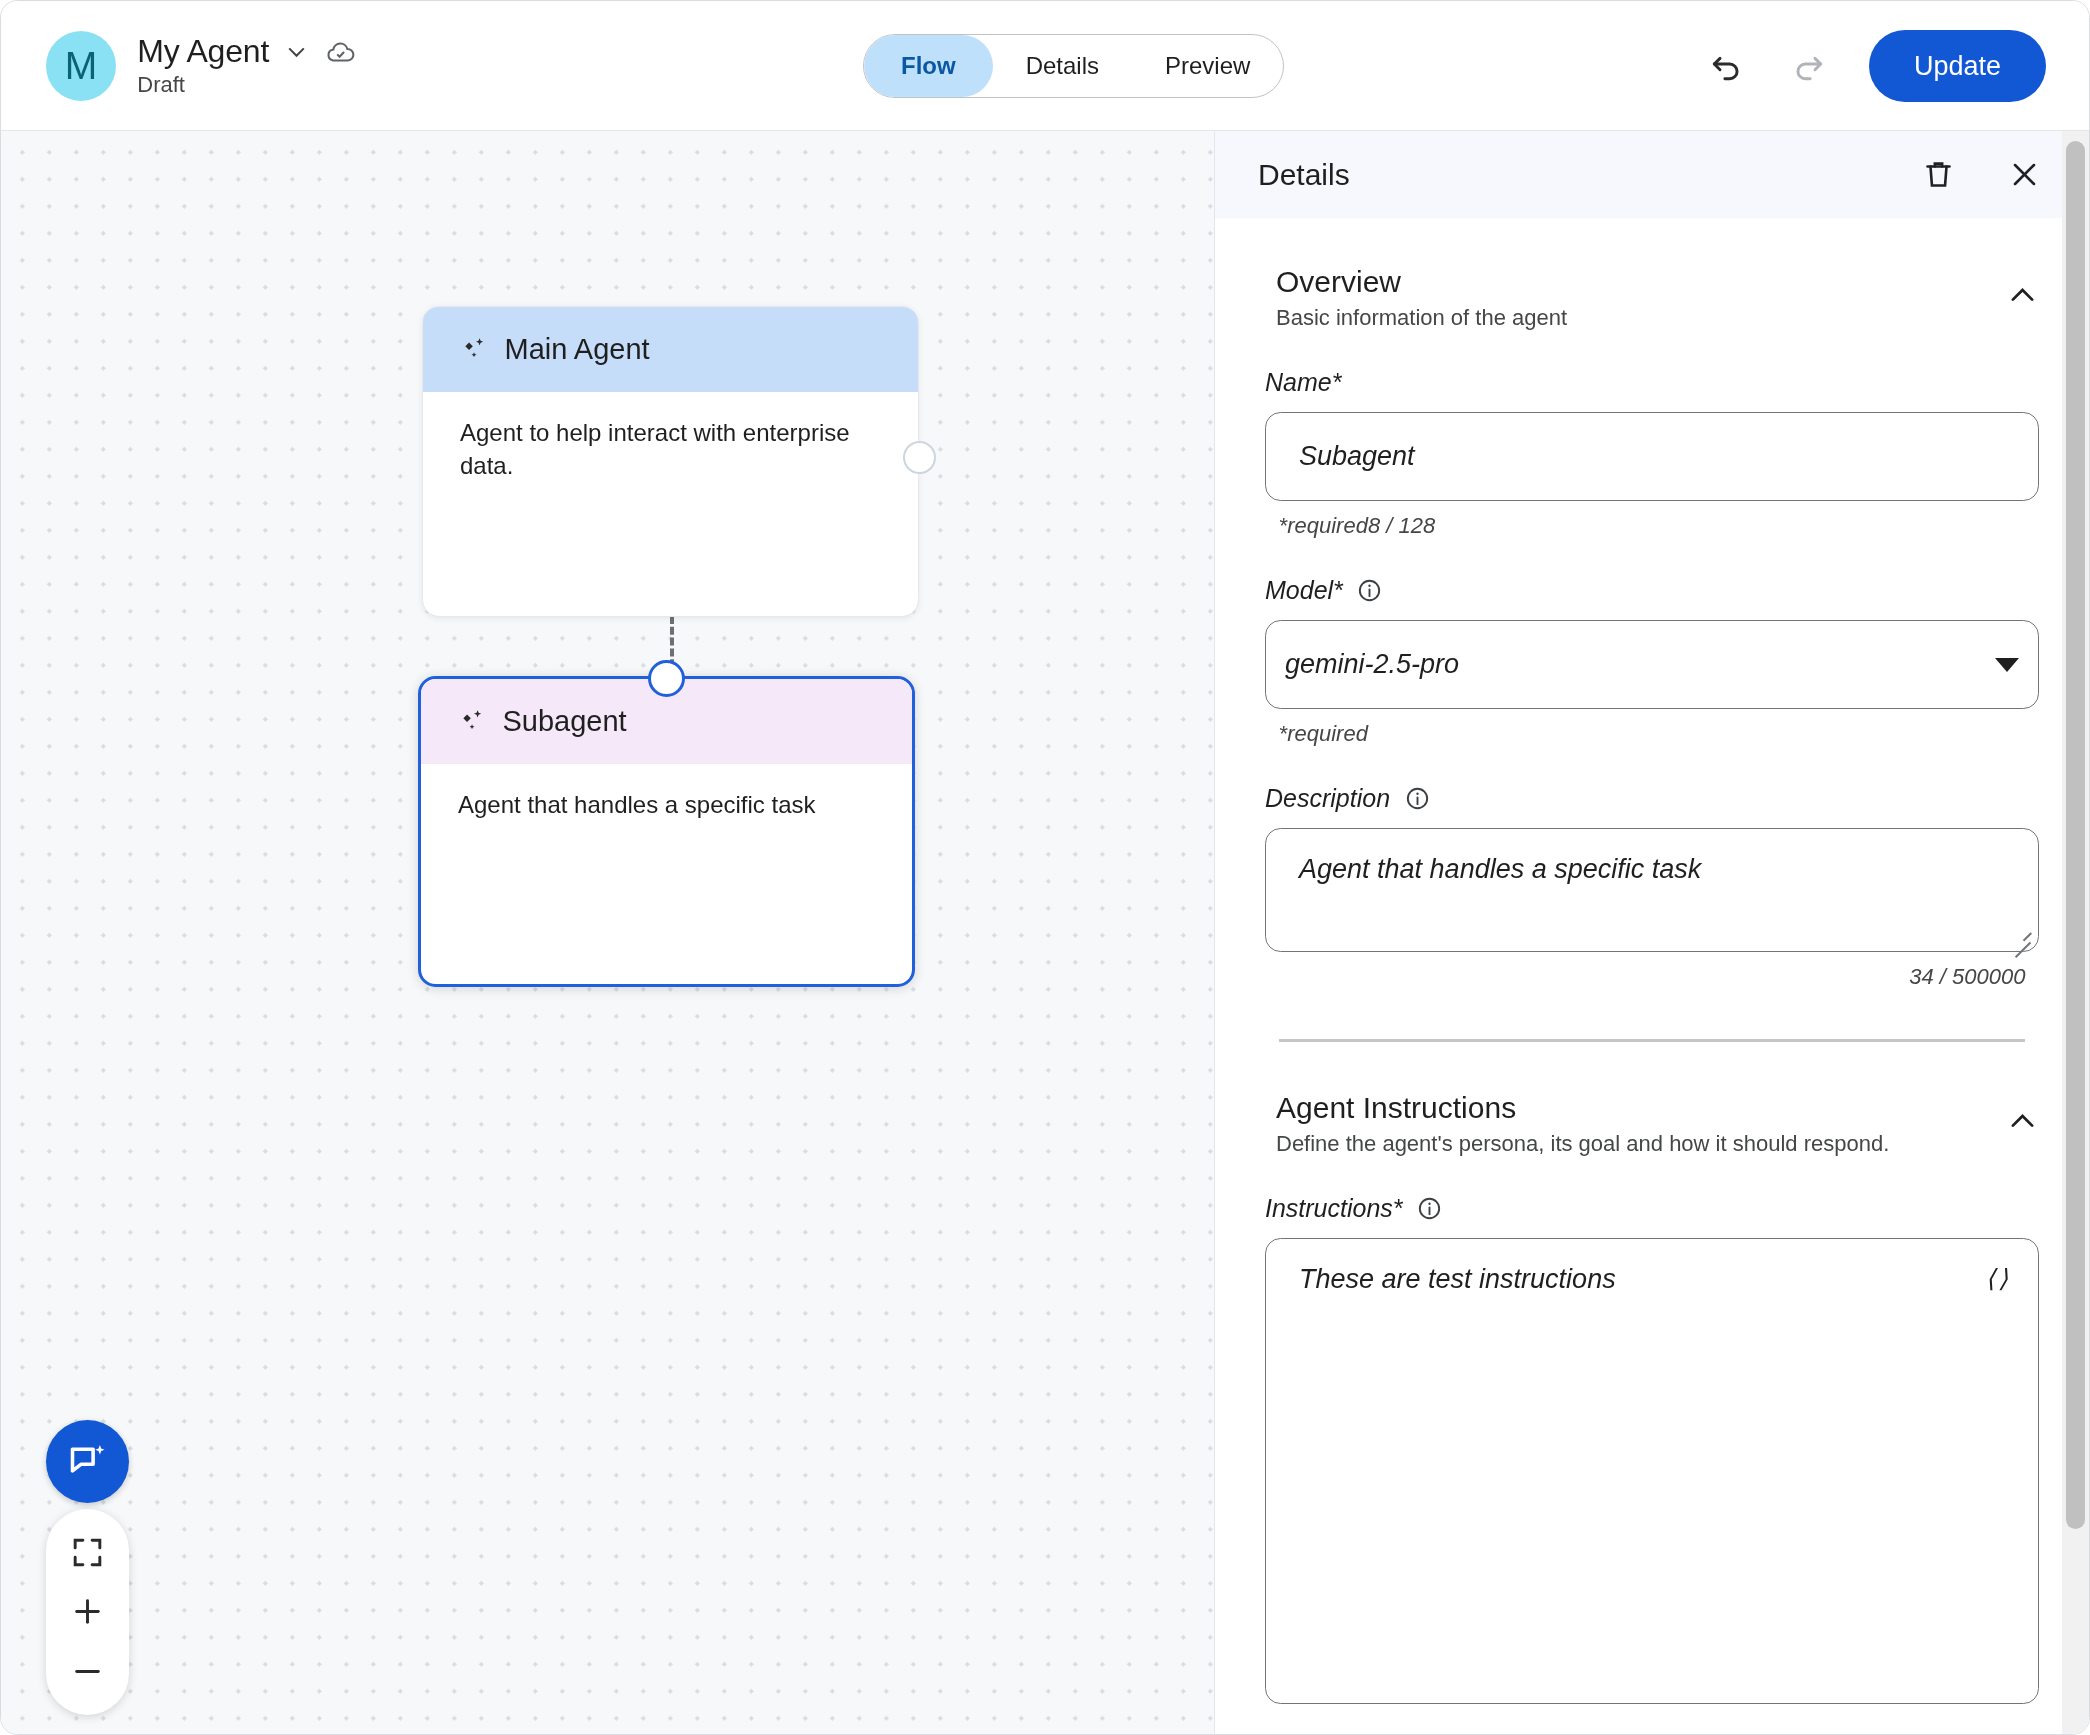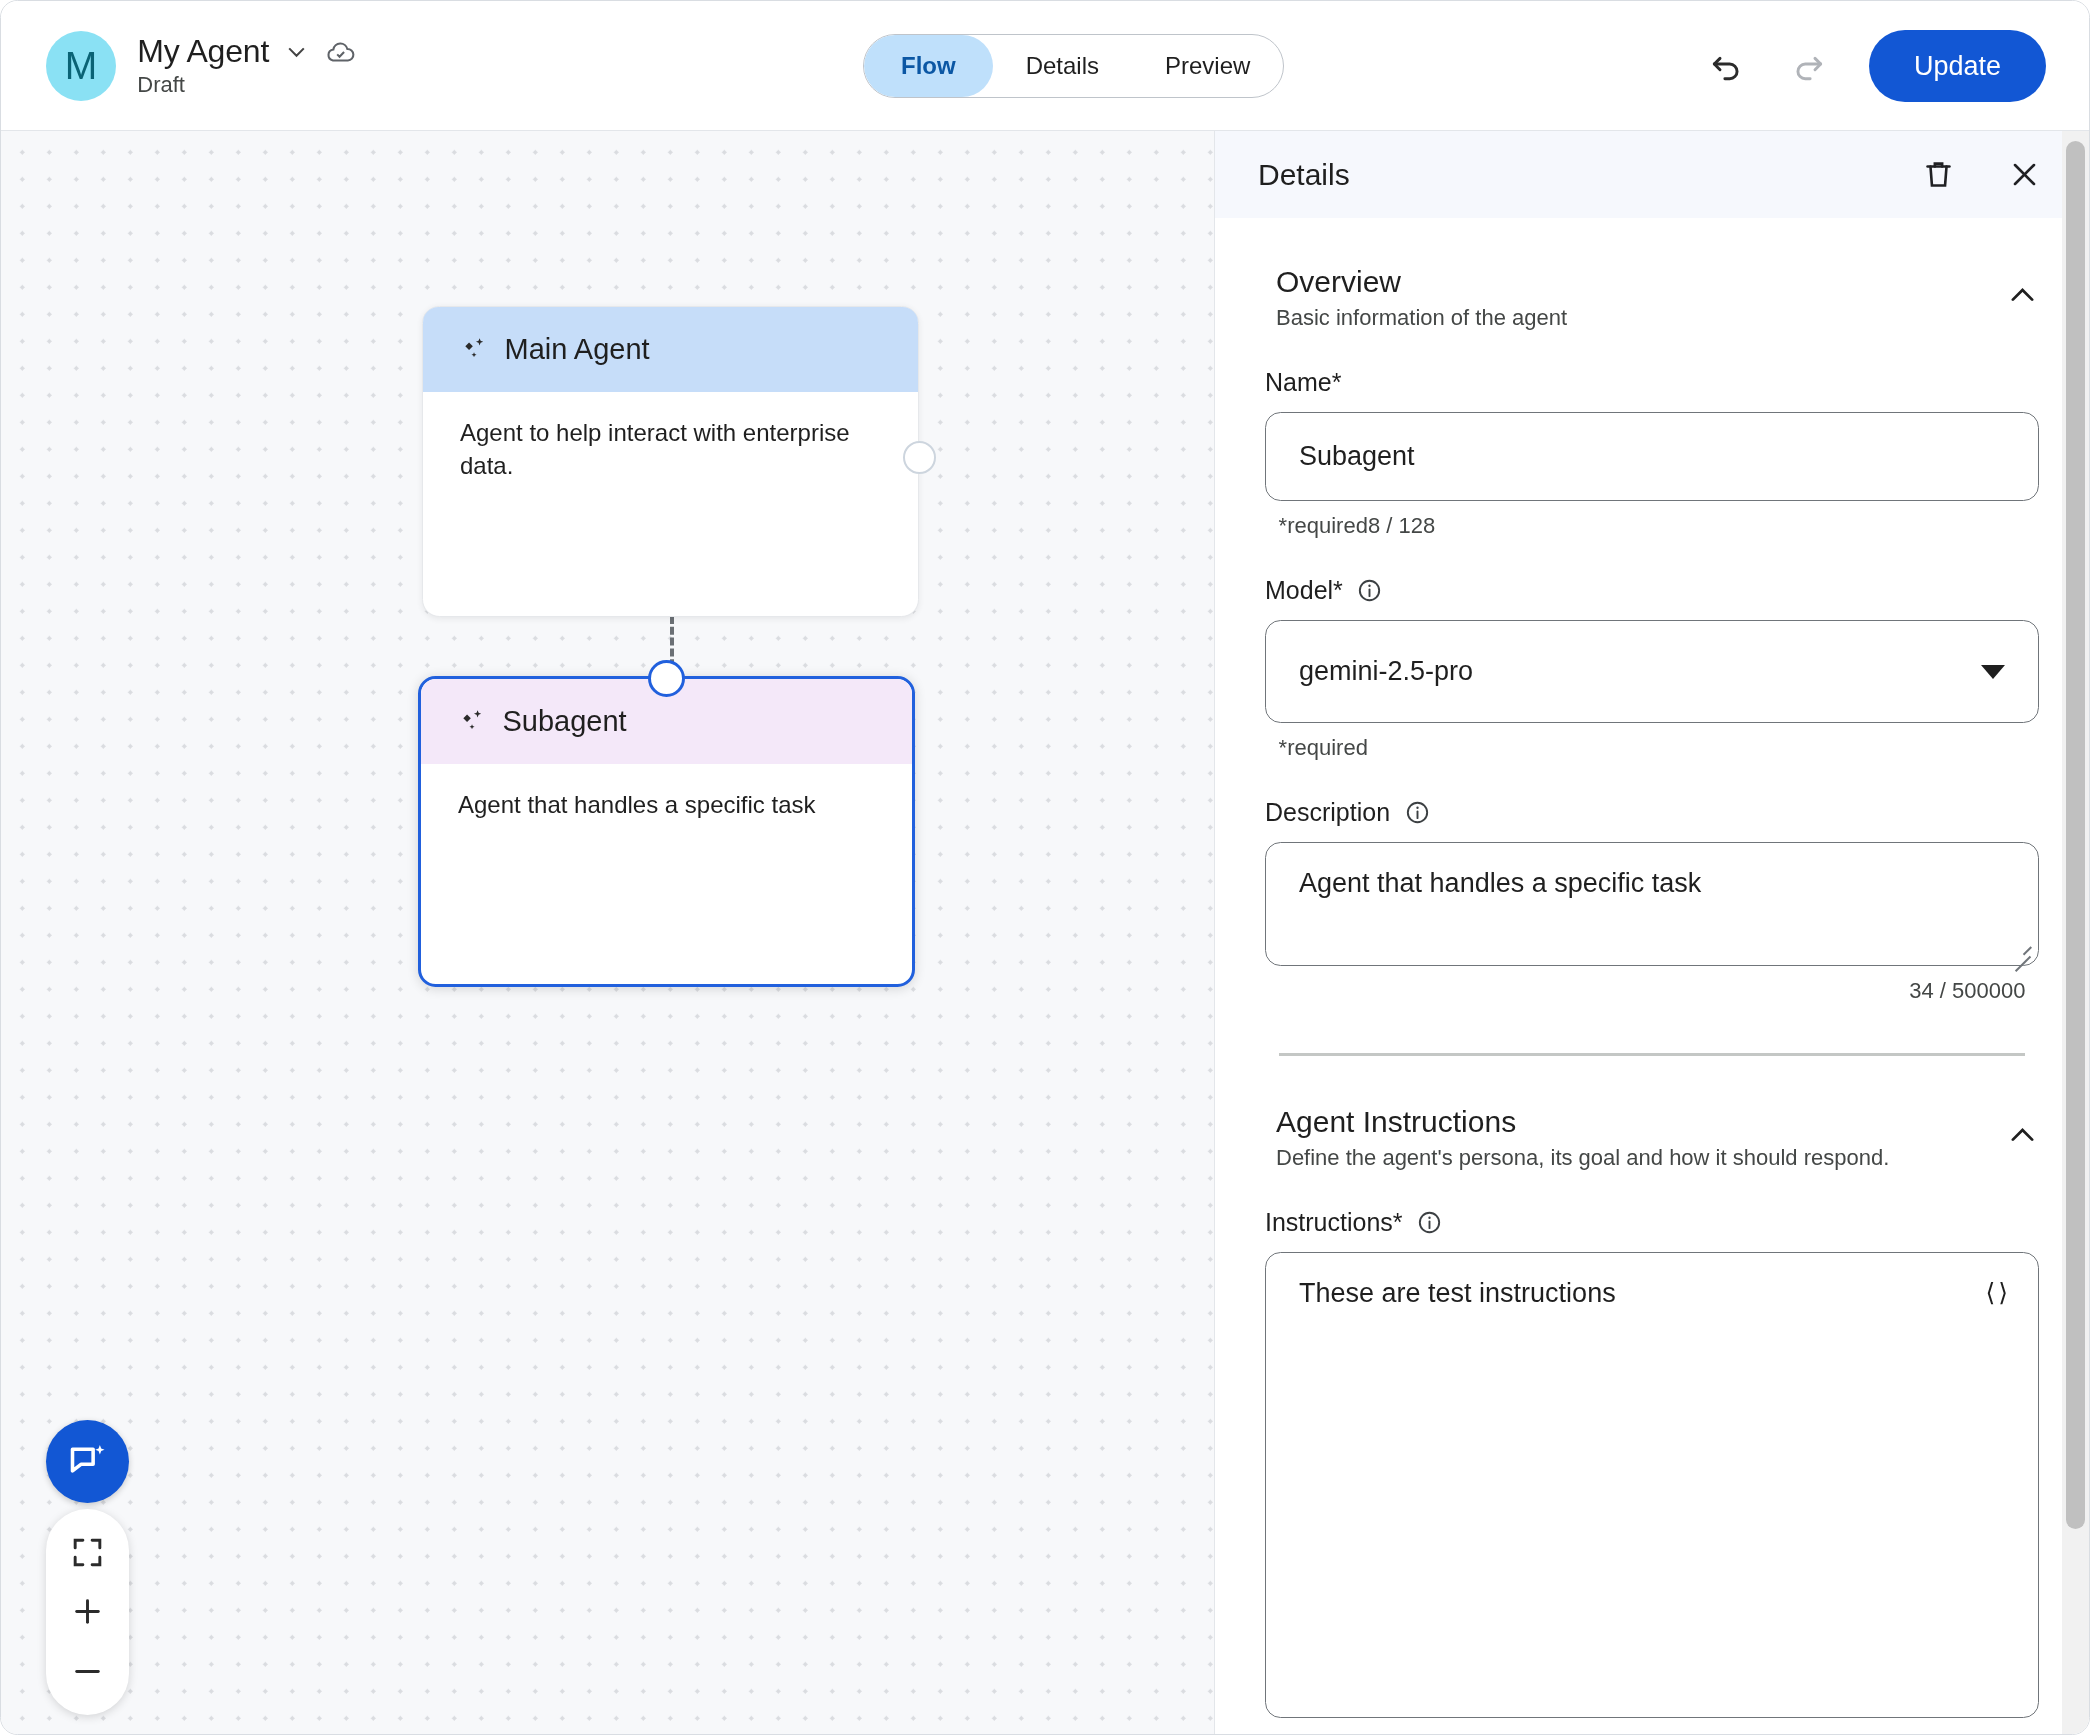--- a/index.html
+++ b/index.html
@@ -170,37 +170,37 @@
     padding: 0 0 0 0;
   }
   .panel-content { padding: 47px 50px 0 50px; }
 
   .sect-head { display: flex; align-items: flex-start; }
   .sect-texts { flex: 1; margin-left: 11px; }
   .sect-title { font-size: 30px; color: #1f1f1f; }
   .sect-sub { font-size: 22px; color: #444746; margin-top: 5.8px; }
   .chev-up { width: 33px; height: 33px; color: #1f1f1f; margin-top: 13.6px; }
 
-  .field { margin-top: 37px; }
+  .field { margin-top: 37px; font-style: italic; }
   .field-label {
     display: flex; align-items: center; gap: 13.6px;
     font-size: 25px; color: #1f1f1f; margin-bottom: 15.5px;
   }
   .info-icon { width: 27px; height: 27px; color: #3c4043; display:block; }
 
   .input-box {
     border: 1.9px solid #70757a; border-radius: 15.5px;
     height: 89px; display: flex; align-items: center;
     padding: 0 33px; font-size: 27px; color: #1f1f1f;
     background: #fff;
   }
   .select-box {
     border: 1.9px solid #70757a; border-radius: 15.5px;
-    height: 103px; display: flex; align-items: center;
-    padding: 0 33px; font-size: 27px; color: #1f1f1f; cursor: pointer;
+    height: 89px; display: flex; align-items: center;
+    padding: 0 19px; font-size: 27px; color: #1f1f1f; cursor: pointer;
   }
   .select-box .val { flex: 1; }
   .caret { width: 0; height: 0; border-left: 12.6px solid transparent;
            border-right: 12.6px solid transparent; border-top: 14.6px solid #1f1f1f; }
   .textarea-box {
     border: 1.9px solid #70757a; border-radius: 15.5px;
     min-height: 124px; padding: 25px 33px;
     font-size: 27px; color: #1f1f1f; position: relative;
   }
   .textarea-box.tall { height: 466px; }

